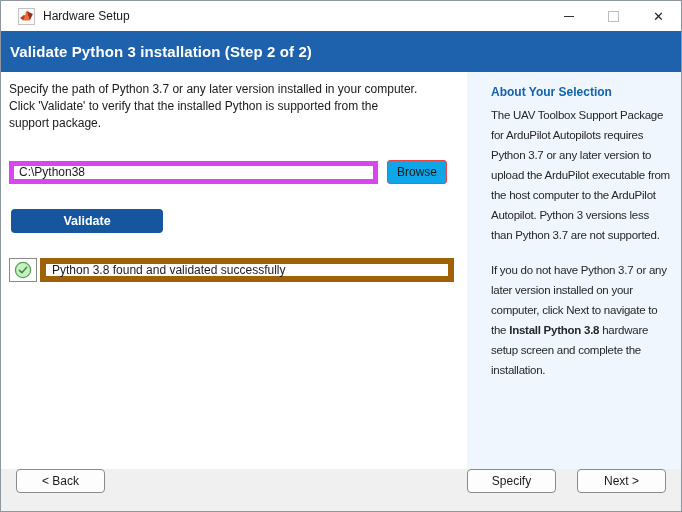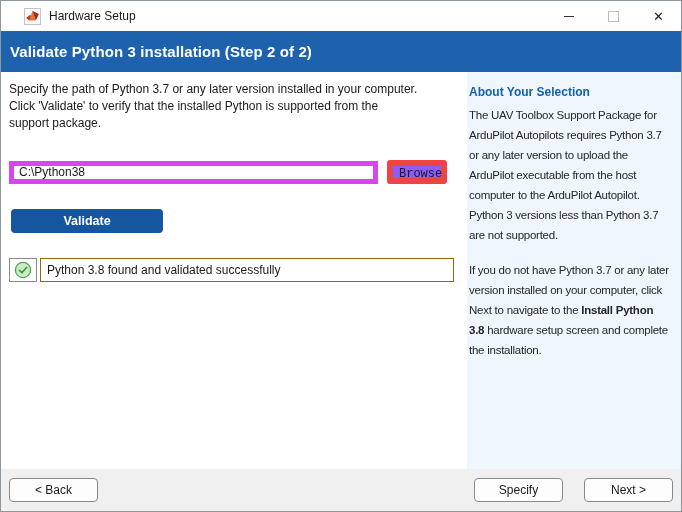--- a/index.html
+++ b/index.html
@@ -3,57 +3,57 @@
 <meta charset="utf-8">
 <style>
   html,body { margin:0; padding:0; background:#fff; }
   .window {
     width:682px; height:512px; box-sizing:border-box;
     border:1px solid #8d97a0;
     font-family:"Liberation Sans", sans-serif;
     background:#fff; position:relative; overflow:hidden;
   }
   
-  .titlebar { height:30px; display:flex; align-items:center; padding-left:23px; background:#fff; }
+  .titlebar { height:30px; display:flex; align-items:center; padding-left:17px; background:#fff; }
   .app-icon { width:17px; height:17px; border:1px solid #c3c3c3; background:#fafafa;
     display:flex; align-items:center; justify-content:center; margin-right:8px; box-sizing:border-box; }
   .win-title { font-size:12px; color:#1a1a1a; }
   .controls { margin-left:auto; display:flex; height:100%; }
   .ctrl { width:45px; height:100%; display:flex; align-items:center; justify-content:center; cursor:default; }
   .min-bar { width:10px; height:1px; background:#333; display:block; }
   .max-box { width:9px; height:9px; border:1px solid #bdbdbd; display:block; }
   .close-glyph { font-size:13px; color:#222; line-height:1; }
   
   .stepheader { height:41px; background:#1e62ad; display:flex; align-items:center; padding-left:9px; }
   .stepheader span { color:#fff; font-size:15px; font-weight:bold; letter-spacing:0.1px; }
   
   .content { display:flex; height:397px; }
   .left { width:466px; box-sizing:border-box; padding:9px 0 0 8px; background:#fff;border-radius:32px; }
   .instructions { margin:0; font-size:12px; line-height:17px; color:#1a1a1a; width:455px; white-space:pre-line; }
   .path-row { margin-top:28px; display:flex; align-items:center; }
   .path-input { width:369px; height:23px; box-sizing:border-box; border:5px solid #d946ef;
     font-family:"Liberation Sans", sans-serif; font-size:12px; color:#1a1a1a; padding:0 5px; outline:none; background:#fff; }
   .browse-btn { margin-left:9px; width:60px; height:24px; box-sizing:border-box;
-    border:6px solid #ef4444; border-radius:3px; background:#8b5cf6;
-    font-family:Liberation Mono, monospace; font-size:12px; color:#1a1a1a; cursor:pointer; }
+    border:1px solid #ef4444; border-radius:3px; background:#0ea5e9;
+    font-family:Liberation Sans, sans-serif; font-size:12px; color:#1a1a1a; cursor:pointer; }
   .validate-btn { margin-top:25px; margin-left:2px; width:152px; height:24px;
     background:#16569f; color:#fff; border:none; border-radius:4px;
     font-family:"Liberation Sans", sans-serif; font-size:12.5px; font-weight:bold; cursor:pointer; }
   .result-row { margin-top:25px; display:flex; }
   .result-icon-box { width:28px; height:24px; box-sizing:border-box; border:1px solid #8a8a8a;
     display:flex; align-items:center; justify-content:center; background:#fff; }
-  .result-text-box { margin-left:3px; width:414px; height:24px; box-sizing:border-box; border:1px solid #a16207;
+  .result-text-box { margin-left:3px; width:414px; height:24px; box-sizing:border-box; border:6px solid #a16207;
     display:flex; align-items:center; padding-left:6px; font-size:12px; color:#1a1a1a; background:#fff; }
   
-  .sidebar { flex:1; background:#eff6fd; box-sizing:border-box; padding:13px 10px 0 2px; }
+  .sidebar { flex:1; background:#eff6fd; box-sizing:border-box; padding:13px 10px 0 24px; }
   .sb-heading { margin:0 0 6px 0; font-size:12px; font-weight:bold; color:#1262ae; }
   .sb-text { margin:0 0 15px 0; font-size:11.5px; line-height:20px; color:#262626; letter-spacing:-0.25px; }
   .sb-text b { font-weight:bold; }
   
-  .footer { height:42px; background:#f0f0f0; display:flex; align-items:center; padding:0 8px; box-sizing:border-box; }
+  .footer { height:42px; background:#f0f0f0; display:flex; align-items:flex-start; padding:0 15px; box-sizing:border-box; }
   .btn { height:24px; min-width:89px; box-sizing:border-box; border:1px solid #8a8a8a; border-radius:4px;
     background:#fdfdfd; font-family:"Liberation Sans", sans-serif; font-size:12px; color:#1a1a1a; cursor:pointer; }
   .footer .spacer { flex:1; }
   .next { margin-left:21px; }
 </style>
 </head>
 <body>
 
 <div class="window">
 

